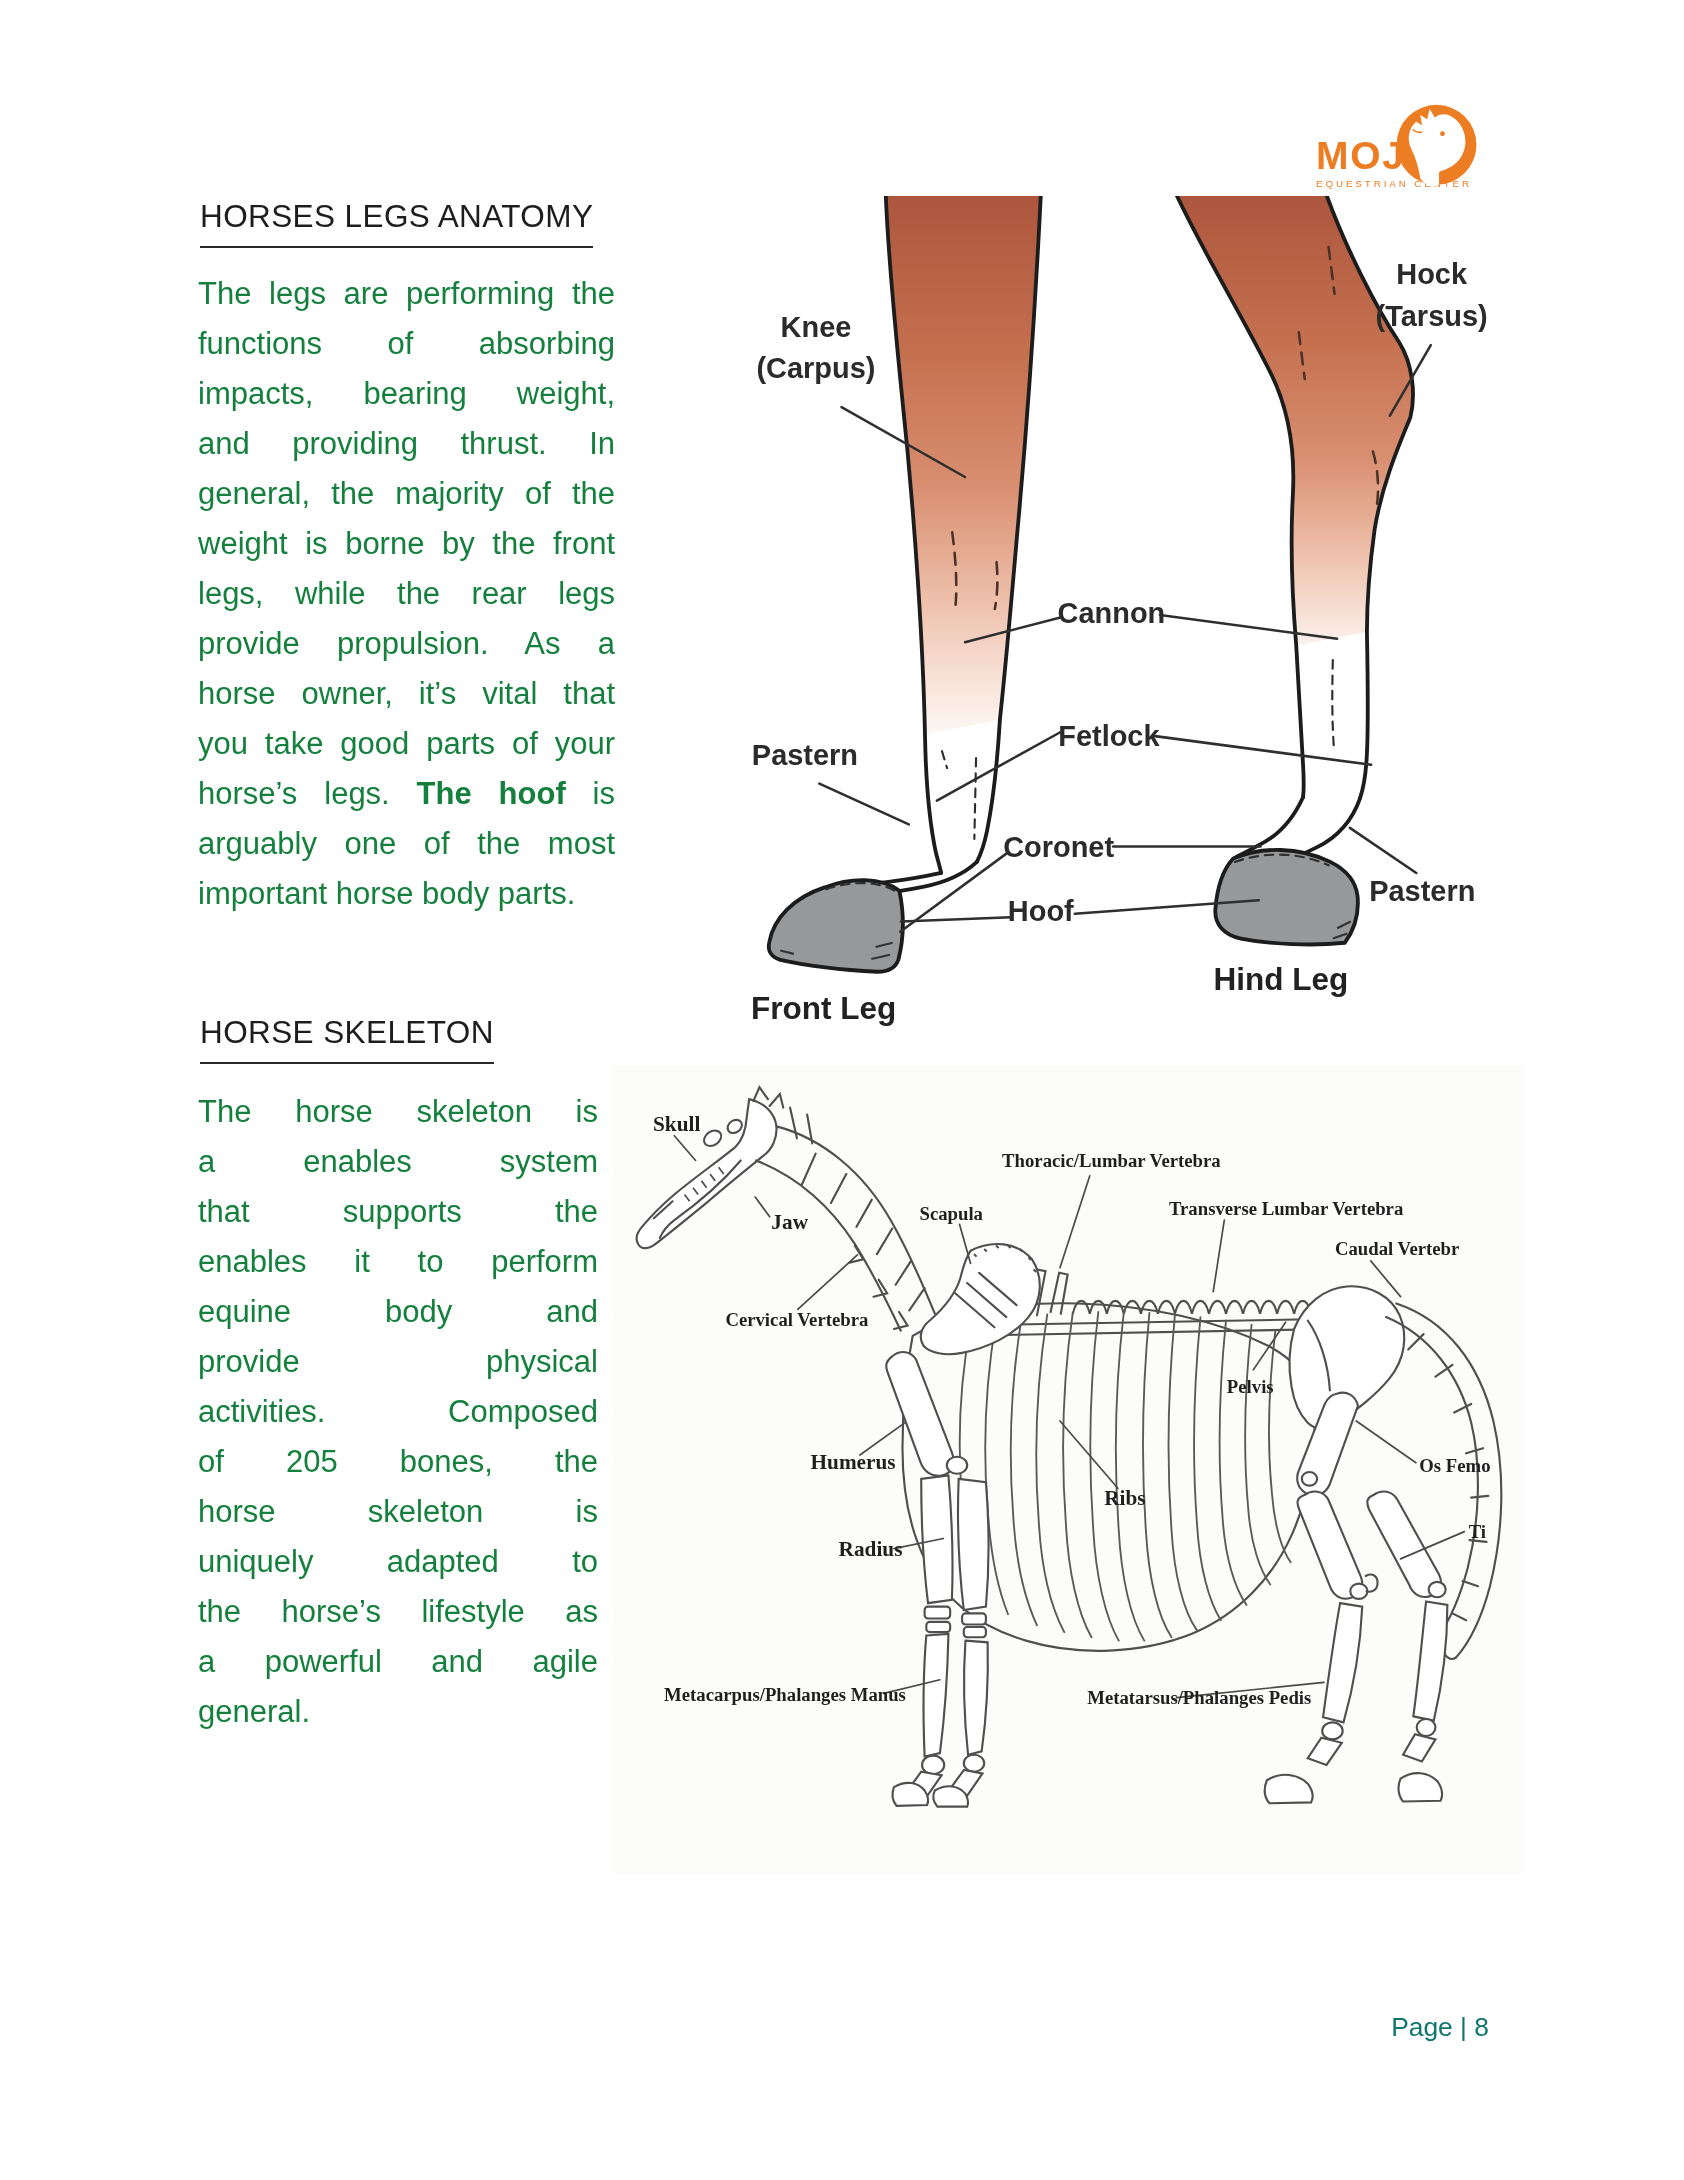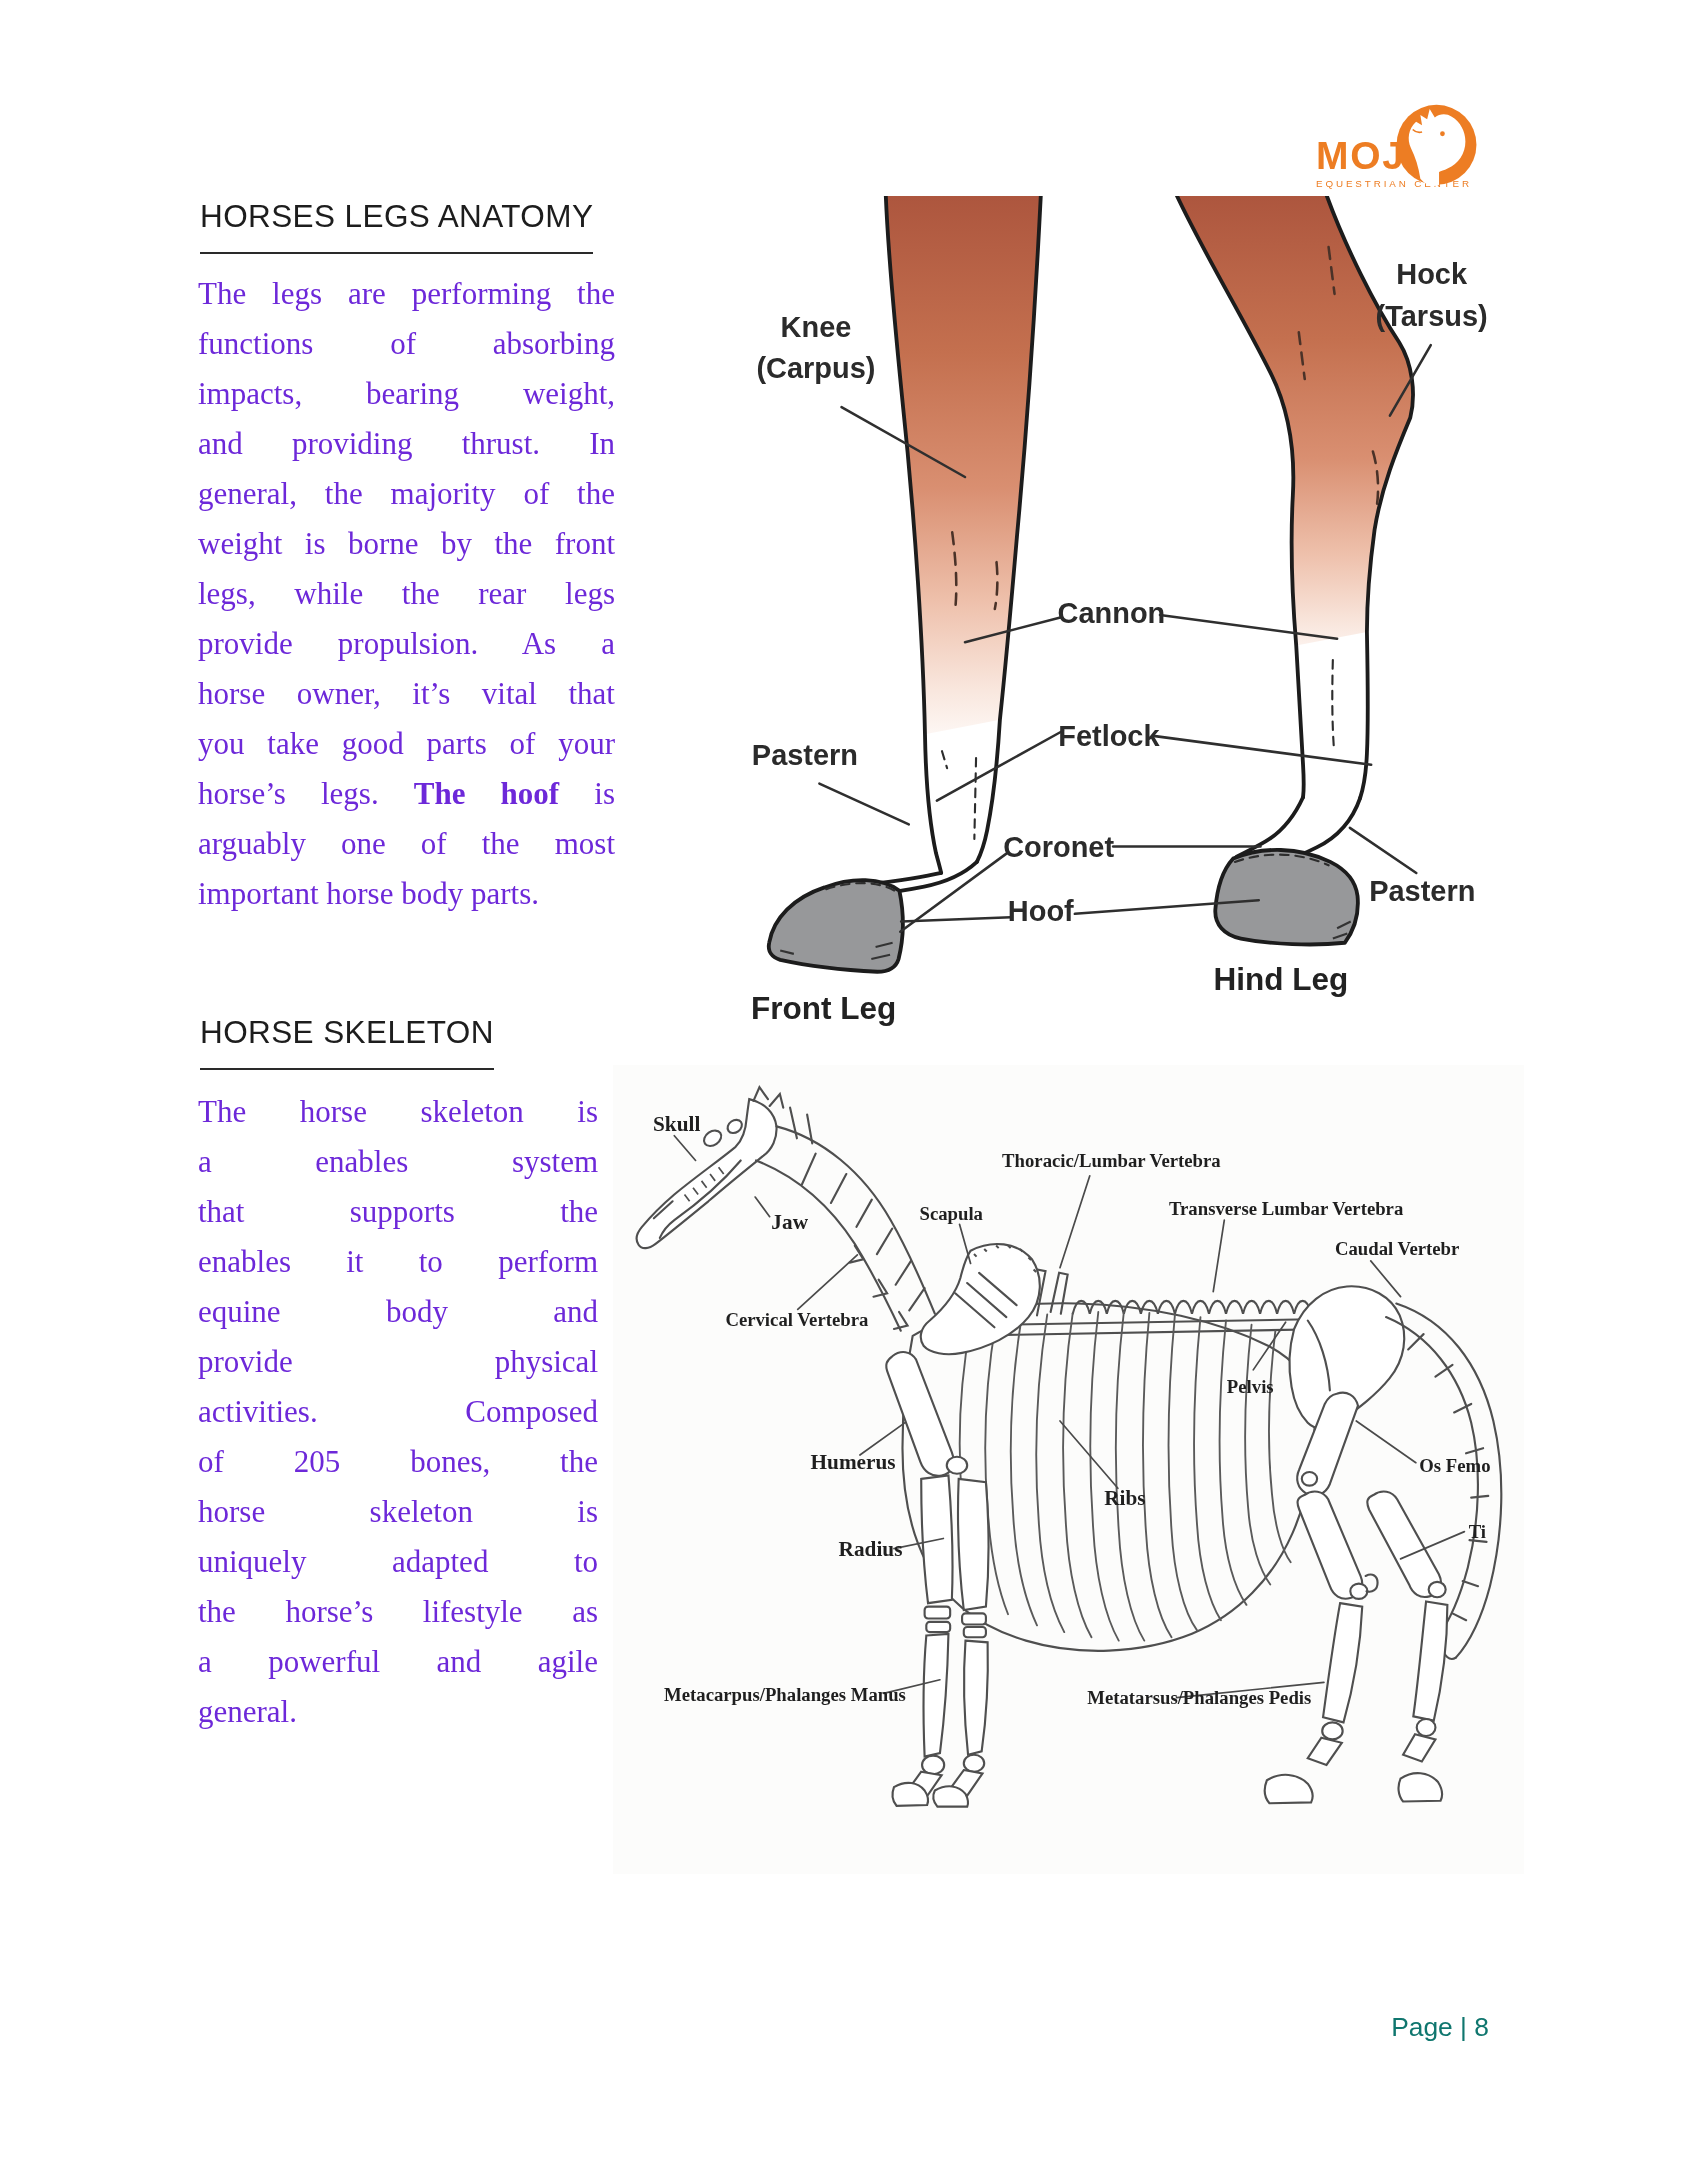--- a/index.html
+++ b/index.html
@@ -1,22 +1,22 @@
 <!DOCTYPE html>
 <html style="font-size:13.6px"><head>
 <meta charset="utf-8">
 <style>
   html,body{margin:0;padding:0;}
   body{width:1685px;height:2181px;position:relative;background:#ffffff;
        font-family:"Liberation Sans",sans-serif;overflow:hidden;}
   .abs{position:absolute;}
   .heading{font-size:31.5px;font-weight:500;letter-spacing:0.4px;color:#1d1d1d;
-           border-bottom:2.6px solid #2a2a2a;padding-bottom:17px;display:inline-block;
+           border-bottom:2.6px solid #2a2a2a;padding-bottom:11px;display:inline-block;
            white-space:nowrap;}
-  .para{color:#6d28d9;font-size:31px;line-height:50px;font-family:Liberation Serif, serif;}
+  .para{color:#15803d;font-size:31px;line-height:50px;}
   .jline{text-align:justify;text-align-last:justify;}
   .jlast{text-align:justify;text-align-last:left;}
   .bseg{font-weight:700;}
   .logo-brand{color:#ED7D23;font-size:39px;font-weight:700;letter-spacing:1.7px;line-height:1;}
   .logo-tag{color:#ED7D23;font-size:9.8px;font-weight:500;letter-spacing:2.9px;margin-top:3.4px;}
   .footer{font-size:26.4px;color:#0f766e;}
   svg text{user-select:none;}
   .leg-label{font-family:"Liberation Sans",sans-serif;font-size:34px;font-weight:600;fill:#2b2b2b;}
   .leg-caption{font-family:"Liberation Sans",sans-serif;font-size:37px;font-weight:600;fill:#222;}
   .sk-label{font-family:"Liberation Serif",serif;font-weight:700;fill:#1f1f1f;font-size:25px;}

